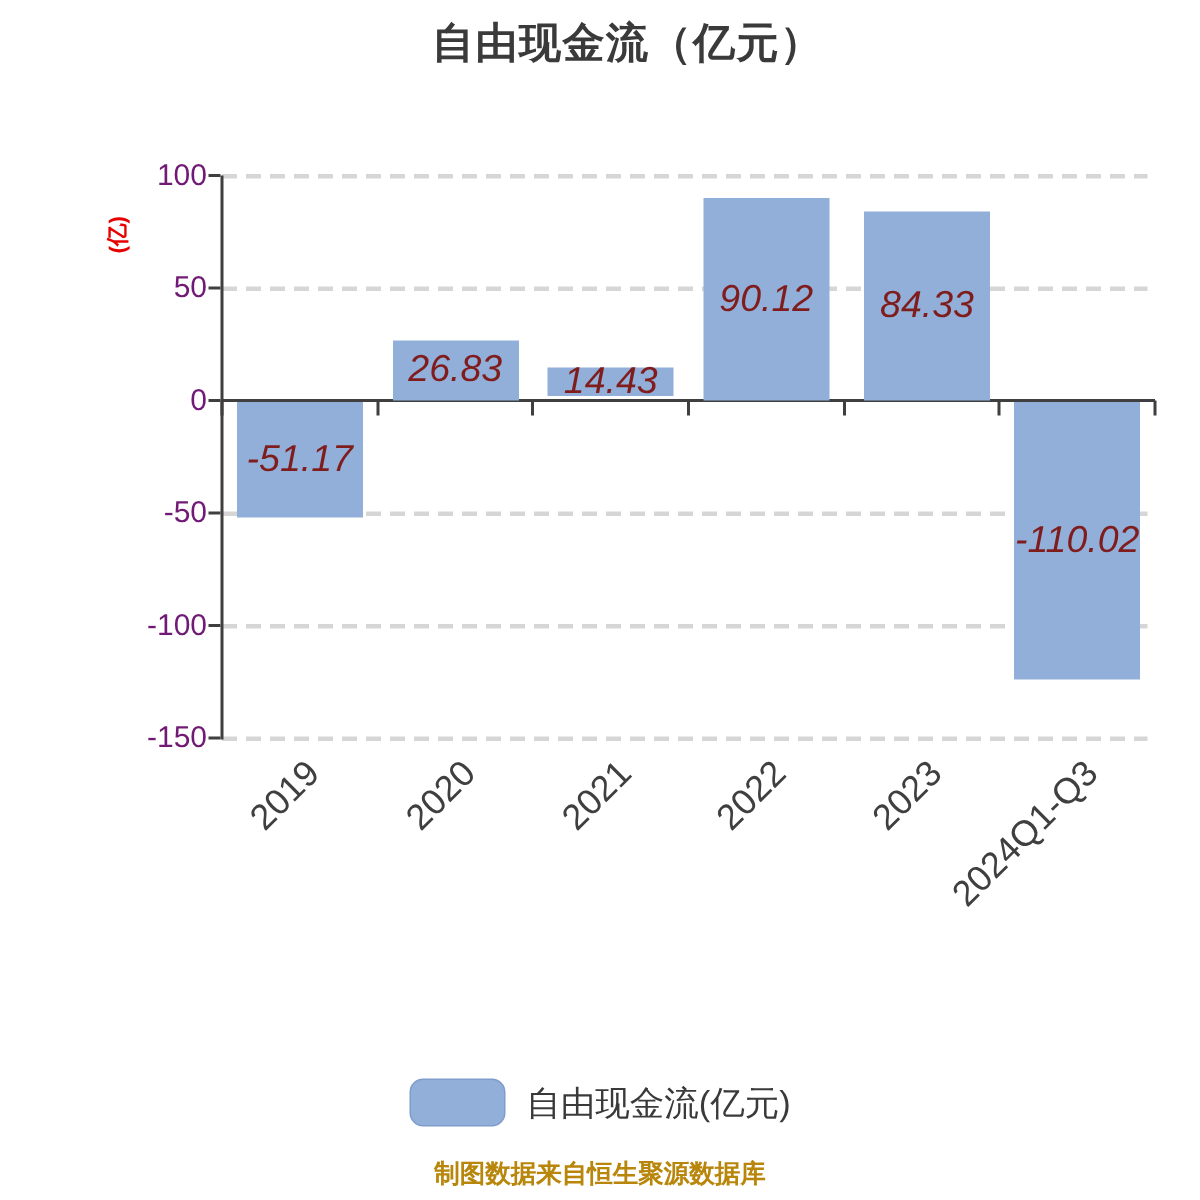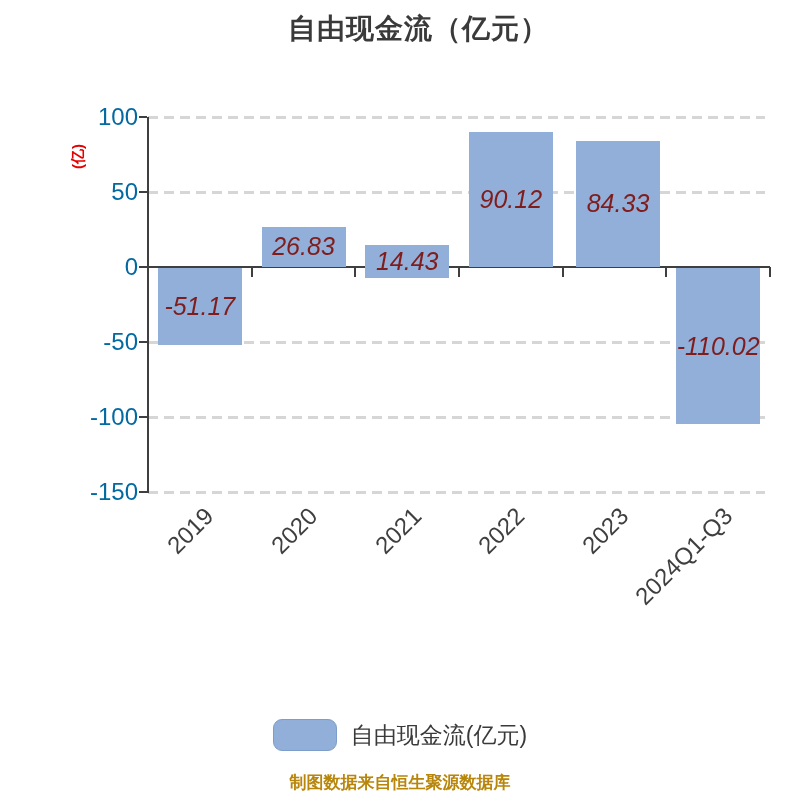--- a/index.html
+++ b/index.html
@@ -29,21 +29,21 @@
   .y-tick{position:absolute;width:8px;height:2px;background:#3f3f3f;left:-9px;z-index:2;}
   .x-tick{position:absolute;width:2px;height:10px;background:#3f3f3f;z-index:2;}
   .bar{
     position:absolute;z-index:3;display:flex;align-items:center;justify-content:center;
   }
   .bar-label{
     white-space:nowrap;font-size:25px;color:#7f1d1d;z-index:4;font-style:italic;
   }
   .y-tick-label{
     position:absolute;left:40px;width:98px;text-align:right;
-    font-size:24px;color:#0369a1;line-height:26px;
+    font-size:20px;color:#701a75;line-height:26px;
   }
   .x-cat-label{
     position:absolute;top:502px;white-space:nowrap;
     font-size:24px;color:#3f3f3f;
     transform-origin:100% 0;transform:rotate(-45deg);
   }
   .legend{
     position:absolute;top:719px;left:0;right:0;
     display:flex;align-items:center;justify-content:center;gap:14px;
   }
@@ -86,30 +86,30 @@
       <div class="x-tick" style="left: 310px; top: 150px;"></div>
       <div class="x-tick" style="left: 413.667px; top: 150px;"></div>
       <div class="x-tick" style="left: 517.333px; top: 150px;"></div>
       <div class="x-tick" style="left: 621px; top: 150px;"></div>
       <div class="bar" style="left: 9.83333px; top: 151px; width: 84px; height: 76.755px; background: rgb(146, 175, 217);">
         <span class="bar-label">-51.17</span>
       </div>
       <div class="bar" style="left: 113.5px; top: 109.755px; width: 84px; height: 40.245px; background: rgb(146, 175, 217);">
         <span class="bar-label">26.83</span>
       </div>
-      <div class="bar" style="left: 217.167px; top: 128.355px; width: 84px; height: 33px; background: rgb(146, 175, 217);">
+      <div class="bar" style="left: 217.167px; top: 128.355px; width: 84px; height: 19px; background: rgb(146, 175, 217);">
         <span class="bar-label">14.43</span>
       </div>
       <div class="bar" style="left: 320.833px; top: 14.82px; width: 84px; height: 135.18px; background: rgb(146, 175, 217);">
         <span class="bar-label">90.12</span>
       </div>
       <div class="bar" style="left: 428px; top: 23.505px; width: 84px; height: 126.495px; background: rgb(146, 175, 217); text-align: right;">
         <span class="bar-label">84.33</span>
       </div>
-      <div class="bar" style="left: 528.167px; top: 151px; width: 84px; height: 156px; background: rgb(146, 175, 217);">
+      <div class="bar" style="left: 528.167px; top: 151px; width: 84px; height: 185px; background: rgb(146, 175, 217);">
         <span class="bar-label">-110.02</span>
       </div>
     </div>
 
   <div id="ylabels">
       <div class="y-tick-label" style="top: 104px;">100</div>
       <div class="y-tick-label" style="top: 179px;">50</div>
       <div class="y-tick-label" style="top: 254px;">0</div>
       <div class="y-tick-label" style="top: 329px; text-align: right;">-50</div>
       <div class="y-tick-label" style="top: 404px;">-100</div>

